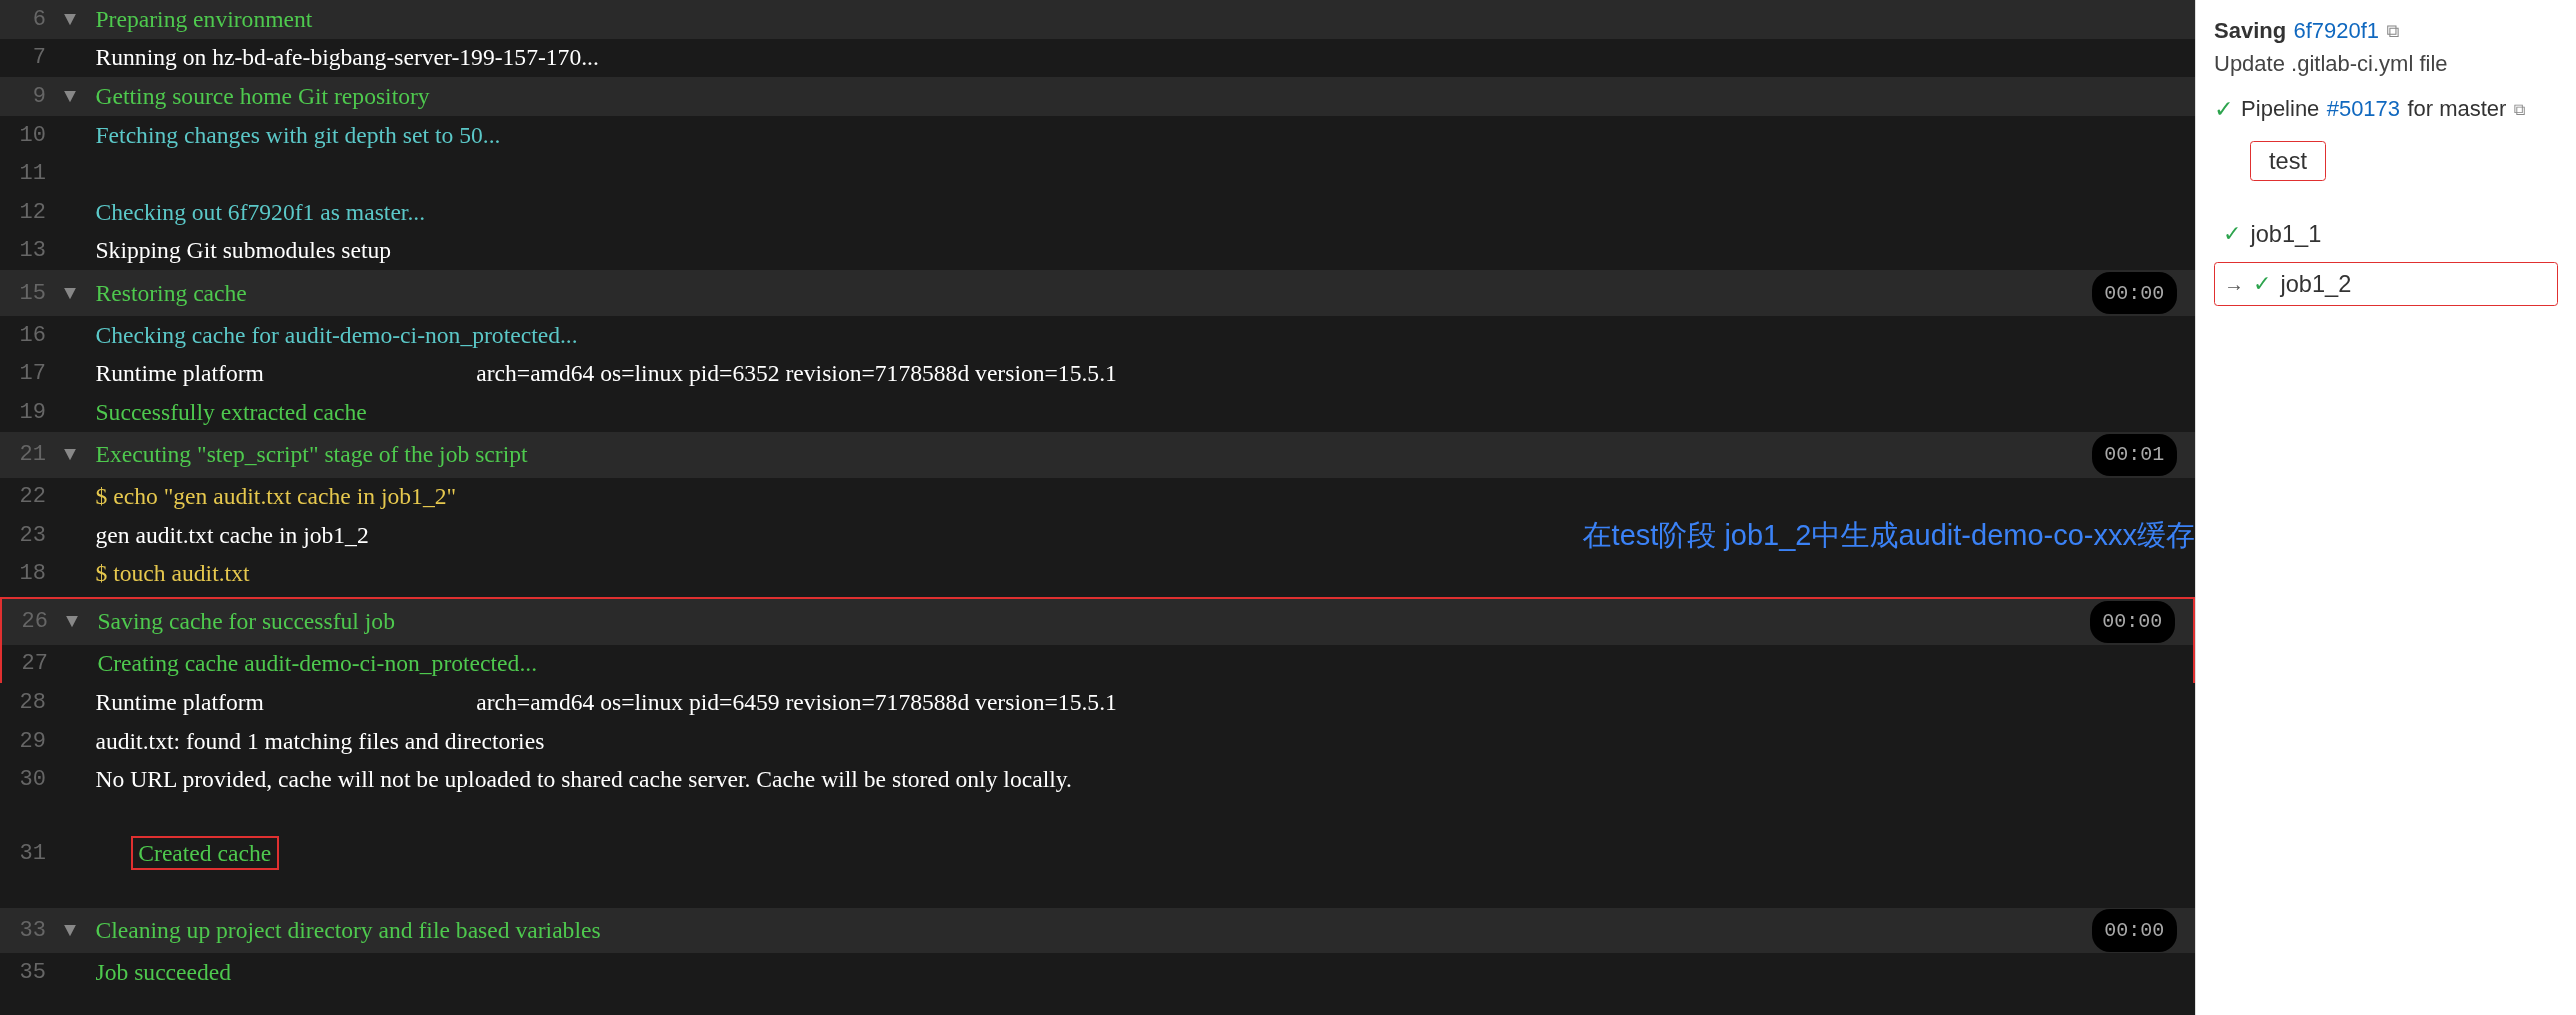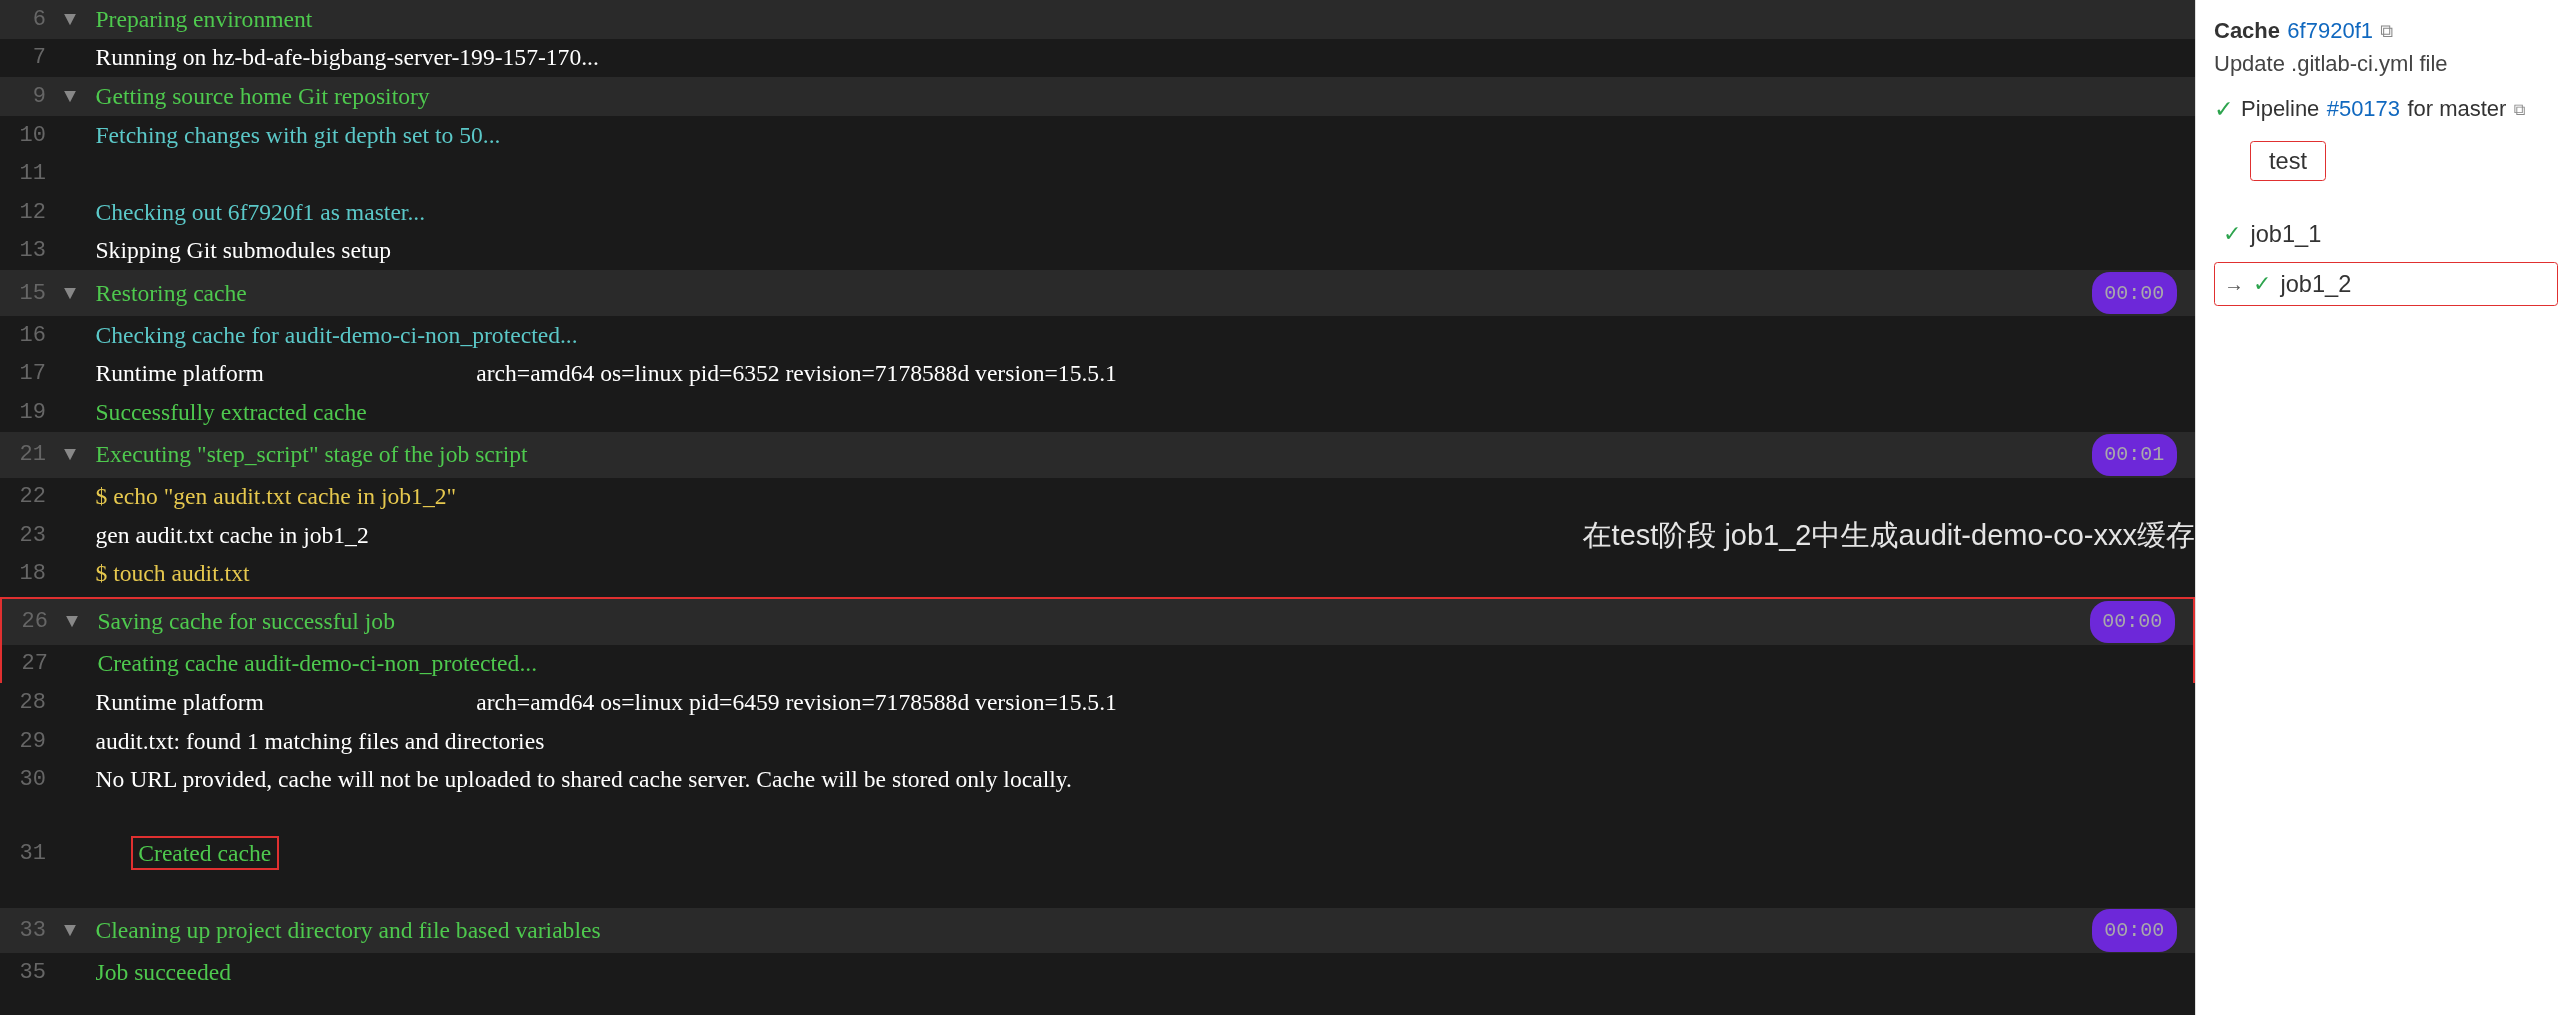--- a/index.html
+++ b/index.html
@@ -54,36 +54,36 @@
     }
 
     .line-content {
       flex: 1;
       padding-left: 4.5px;
       white-space: pre;
       font-family: Liberation Serif, serif;
     }
 
     .timestamp-badge {
-      background: #6d28d9;
+      background: #000000;
       color: #aaa;
       padding: 3.6px 12.7px;
       border-radius: 18px;
       font-size: 20px;
       margin-right: 18px;
       white-space: nowrap;
     }
 
     .text-green { color: #4ec94e; }
     .text-cyan { color: #5bc8c8; }
     .text-white { color: #ffffff; }
     .text-yellow { color: #e6c84e; }
 
     .annotation-text {
-      color: #e5e5e5;
+      color: #3b82f6;
       font-family: 'PingFang SC', 'Microsoft YaHei', sans-serif;
       font-size: 29px;
       font-weight: normal;
       margin-left: 36px;
     }
 
     
     .sidebar {
       width: 381px;
       min-width: 381px;
@@ -335,21 +335,21 @@
   <div class="log-line">
     <span class="line-number">35</span>
     <span class="chevron"></span>
     <span class="line-content text-green">Job succeeded</span>
   </div>
 </div>
 
 <div class="sidebar">
   <div class="sidebar-section">
     <div class="commit-row">
-      <span class="commit-label">Cache</span>
+      <span class="commit-label">Saving</span>
       <span class="commit-hash">6f7920f1</span>
       <span class="copy-icon">⧉</span>
     </div>
     <div class="commit-message">Update .gitlab-ci.yml file</div>
   </div>
 
   <div class="sidebar-section">
     <div class="pipeline-row">
       <span class="check-circle-green">✓</span>
       <span>Pipeline</span>

